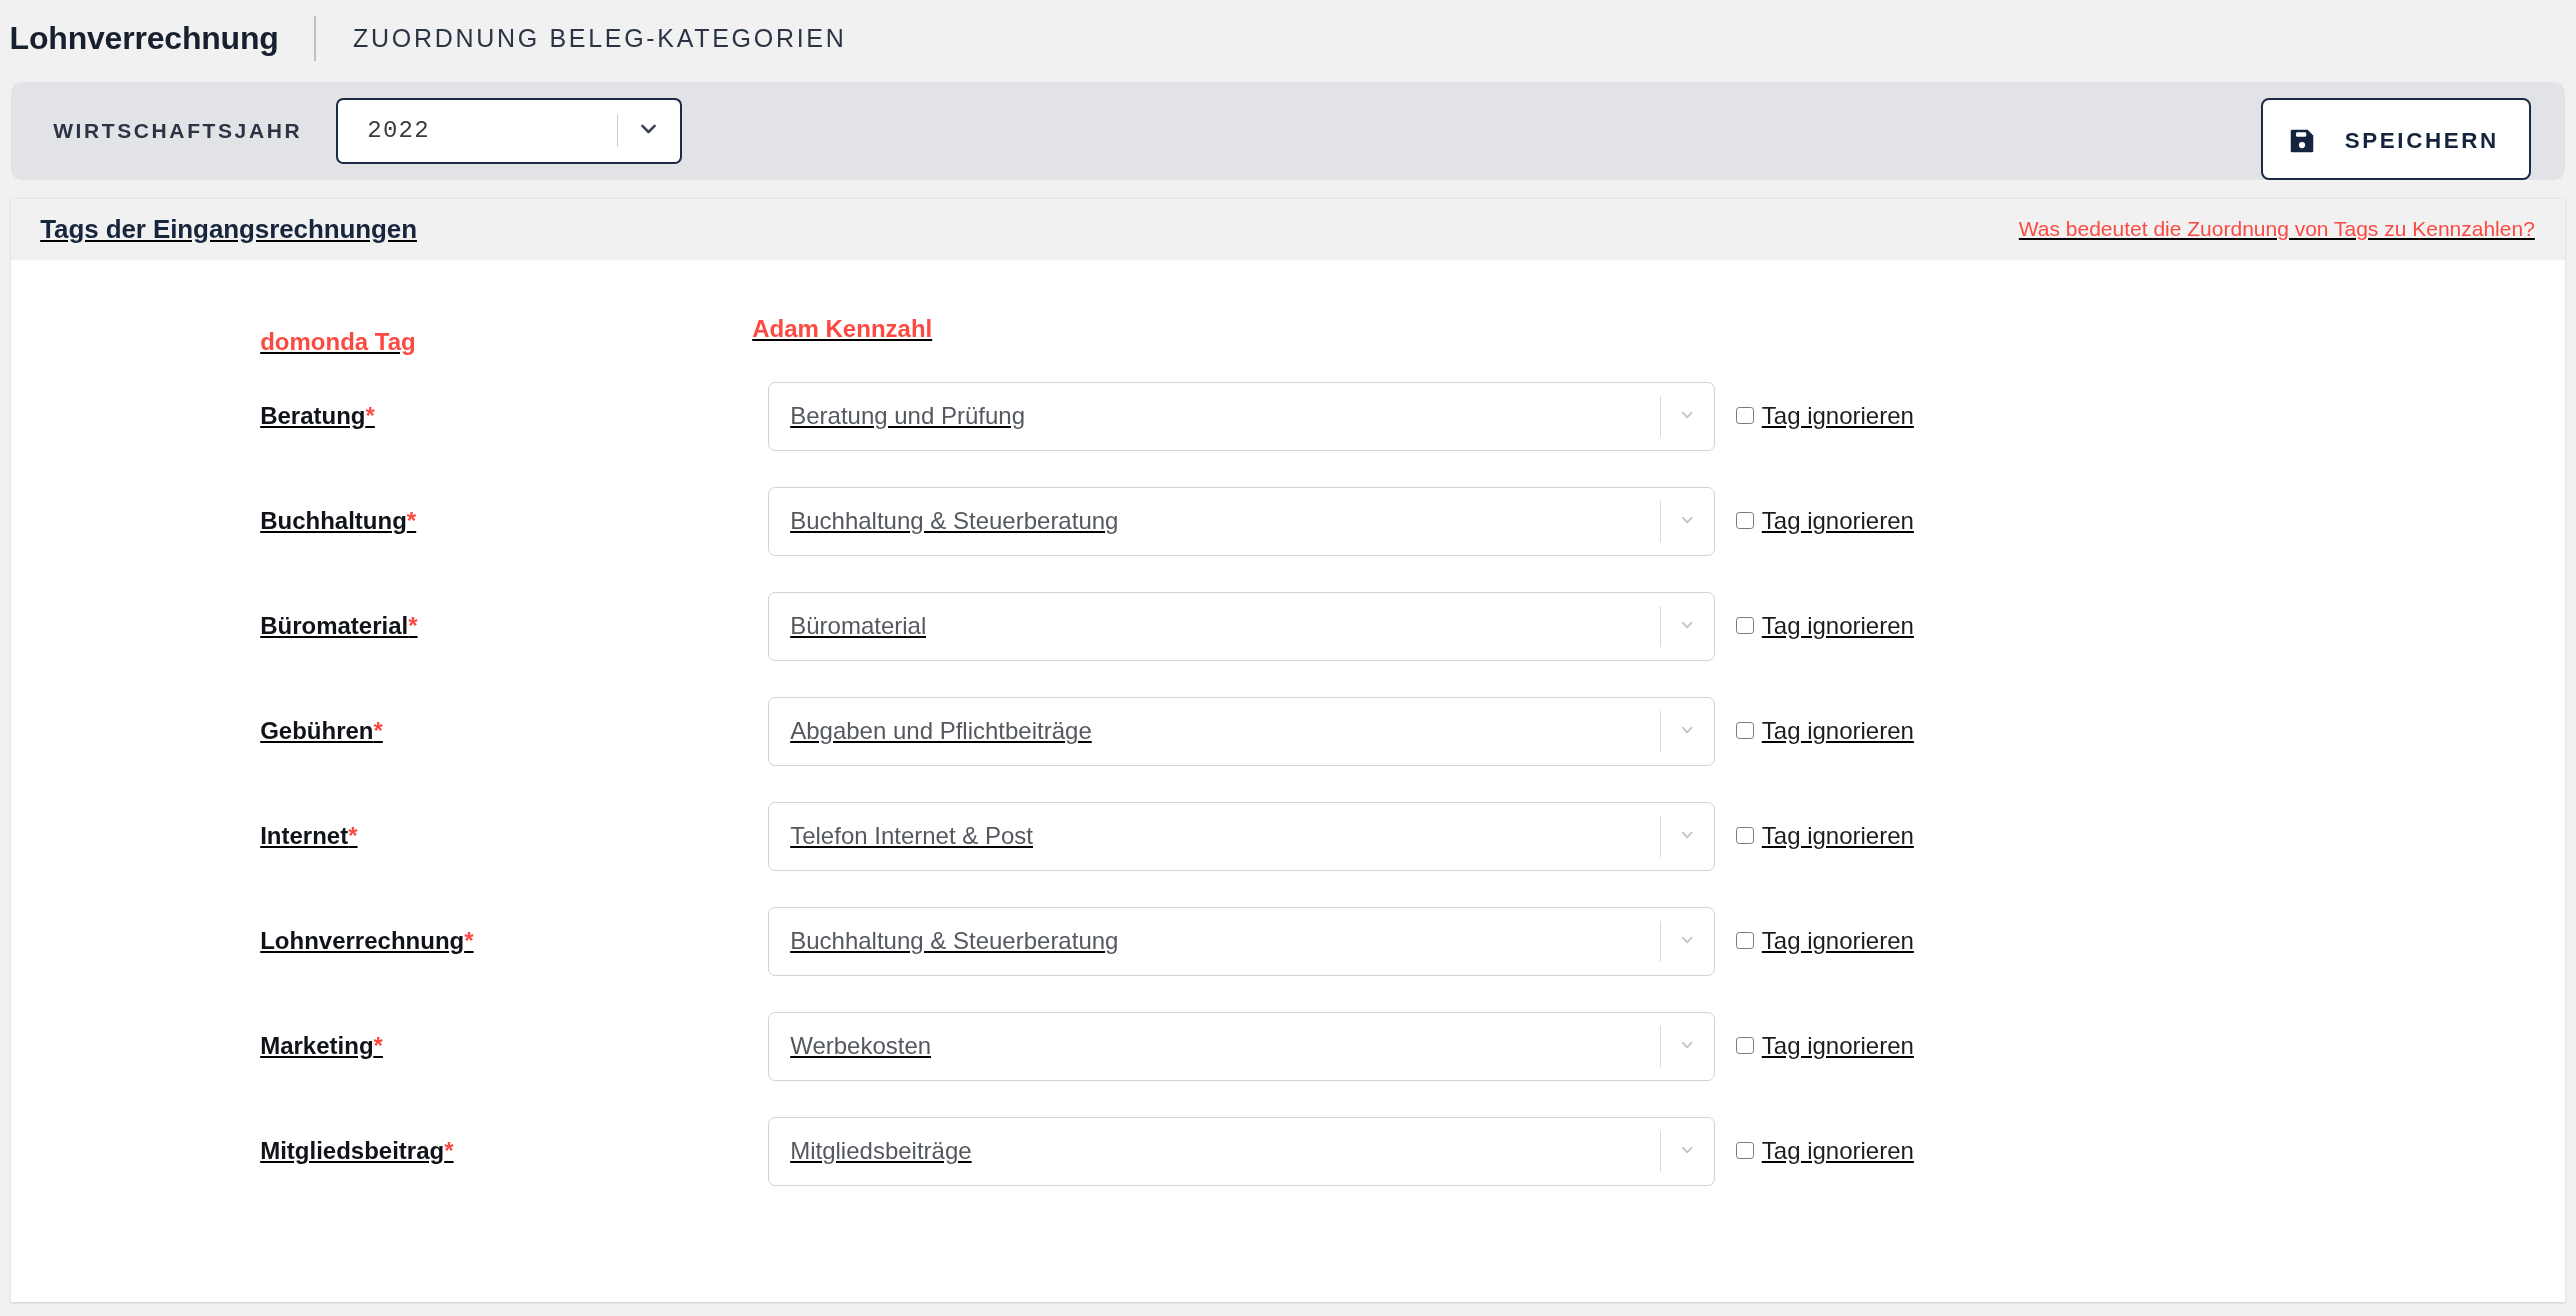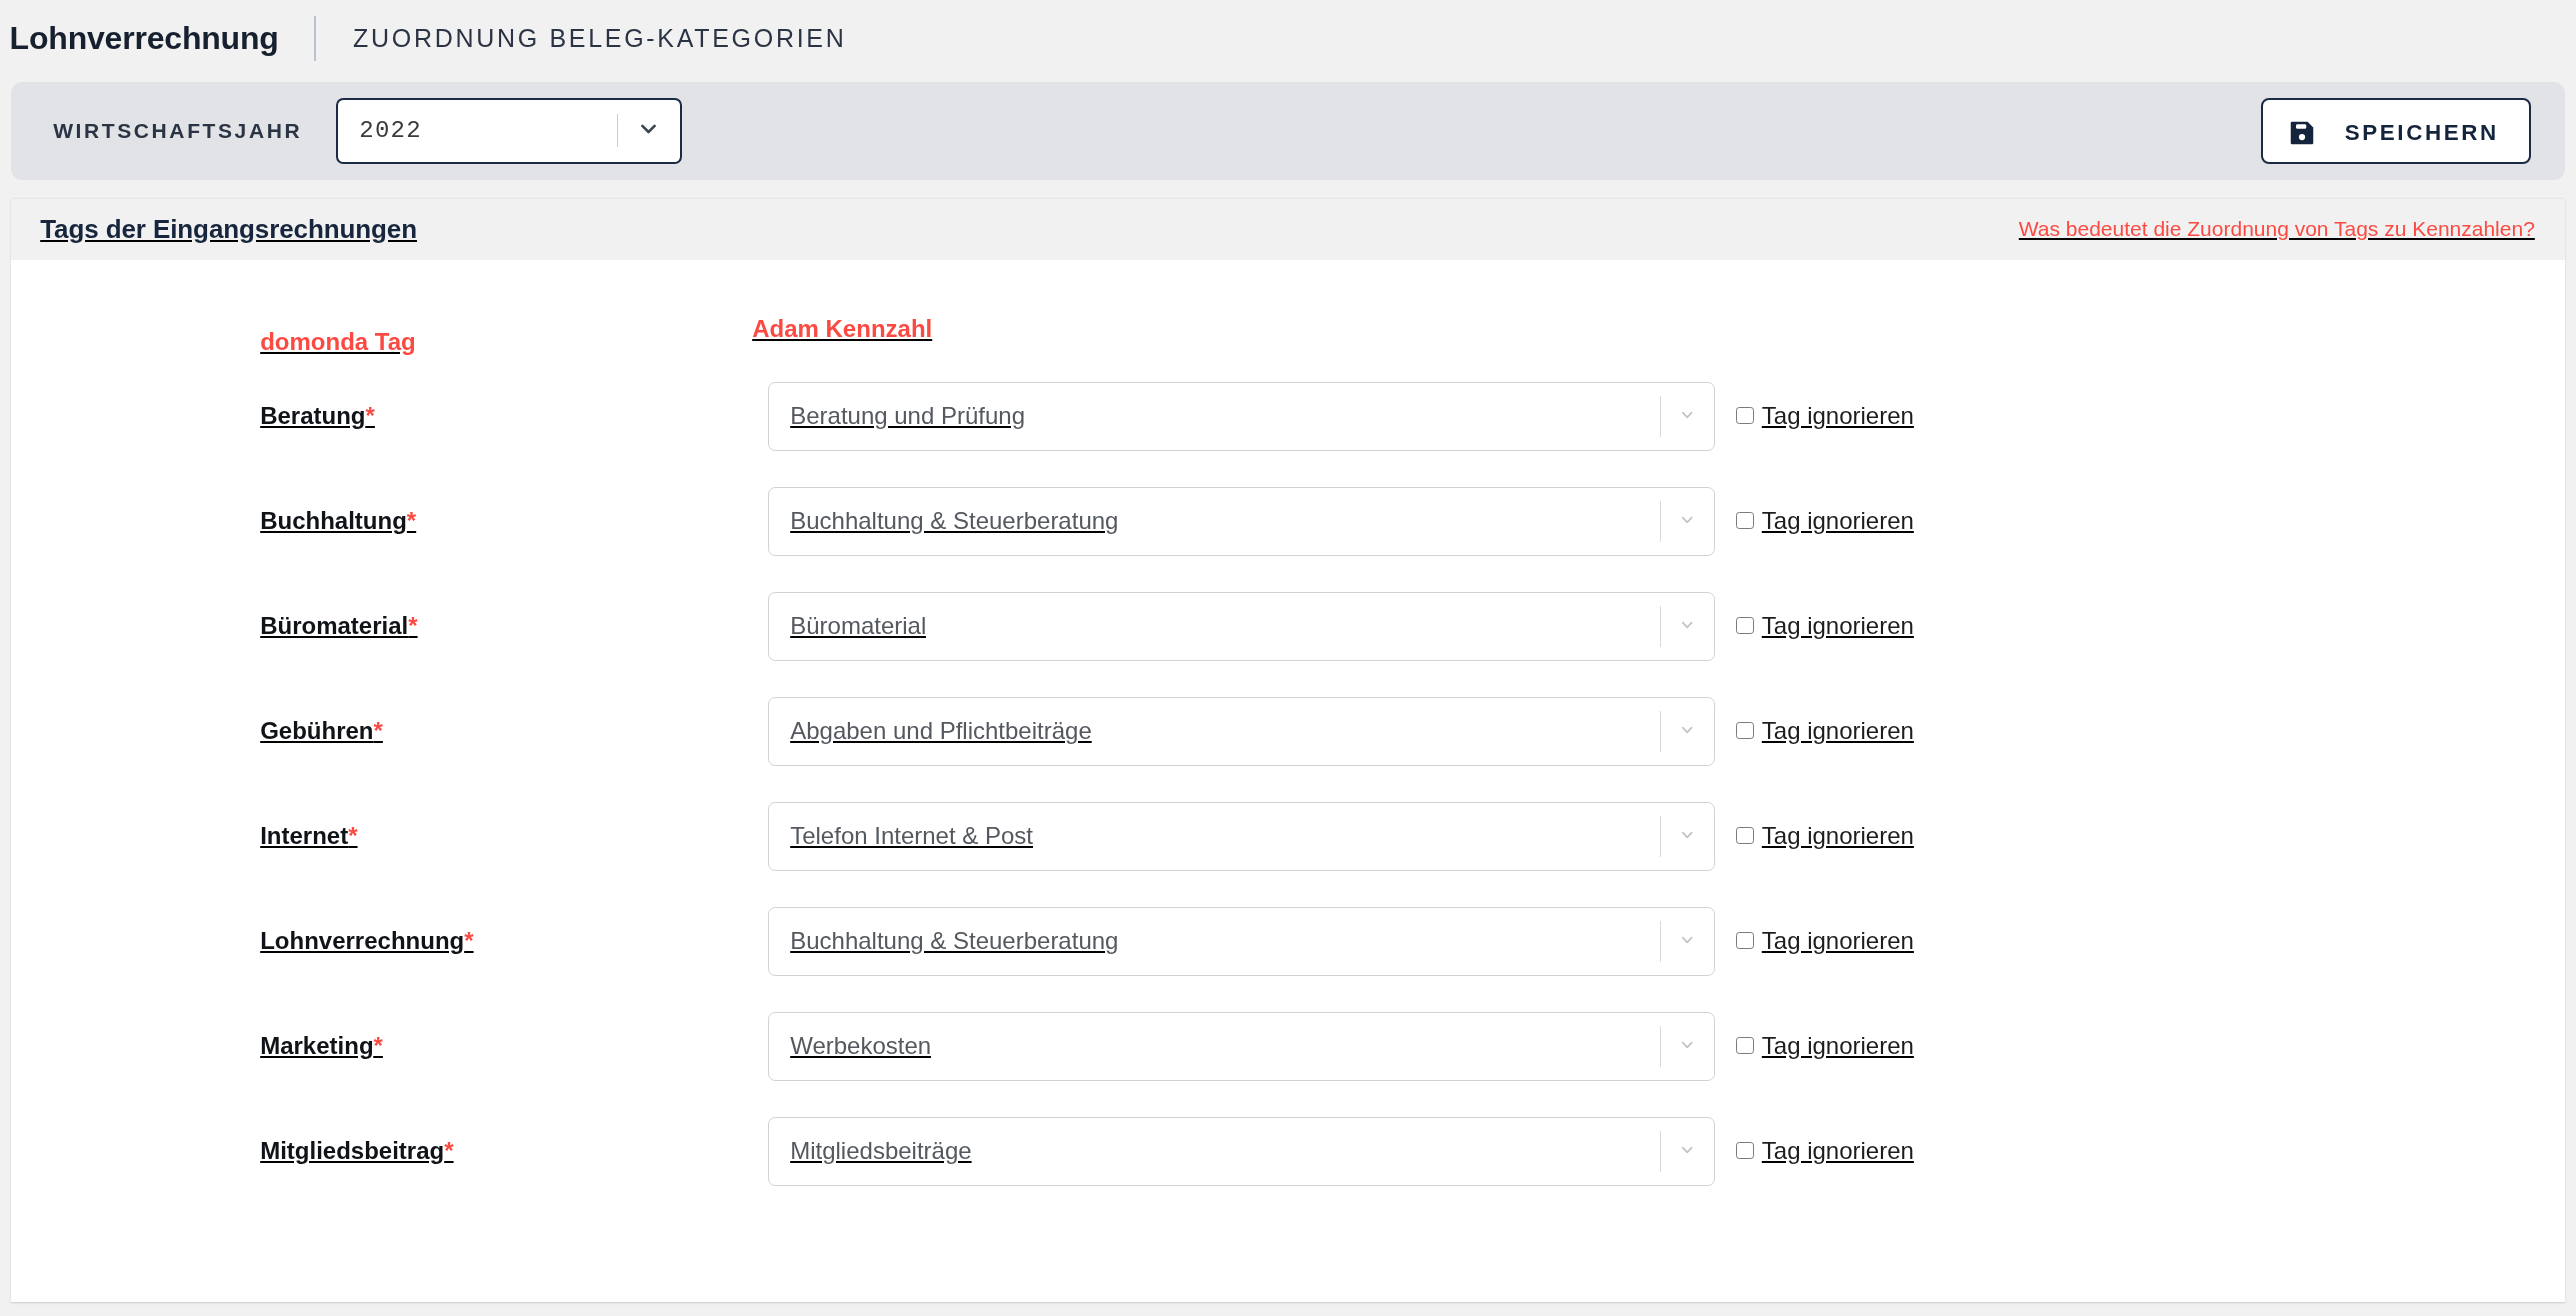--- a/index.html
+++ b/index.html
@@ -69,21 +69,21 @@
     background: #ffffff;
     border: 2.4px solid #1b2b45;
     border-radius: 7.2px;
     display: flex;
     align-items: center;
   }
   .year-select .year-value {
     font-size: 24px;
     color: #3b3b3b;
     letter-spacing: 1.3px;
-    padding-left: 21px;
+    padding-left: 29px;
     font-family: "Liberation Mono", monospace;
   }
   .year-select .vdiv {
     position: absolute;
     right: 62px;
     top: 14.4px;
     bottom: 14.4px;
     width: 1.6px;
     background: #c9ccd1;
   }
@@ -94,21 +94,21 @@
     width: 21px;
     height: 21px;
     margin-top: -13px;
   }
   .chev svg { display: block; width: 100%; height: 100%; }
 
   .save-button {
     position: absolute;
     right: 34px;
     top: 16px;
-    height: 66px;
+    height: 82px;
     padding: 5px 30px 0 24px;
     background: #ffffff;
     border: 2.4px solid #1b2b45;
     border-radius: 8px;
     display: flex;
     align-items: center;
     gap: 28px;
     cursor: pointer;
   }
   .save-button .save-label {

